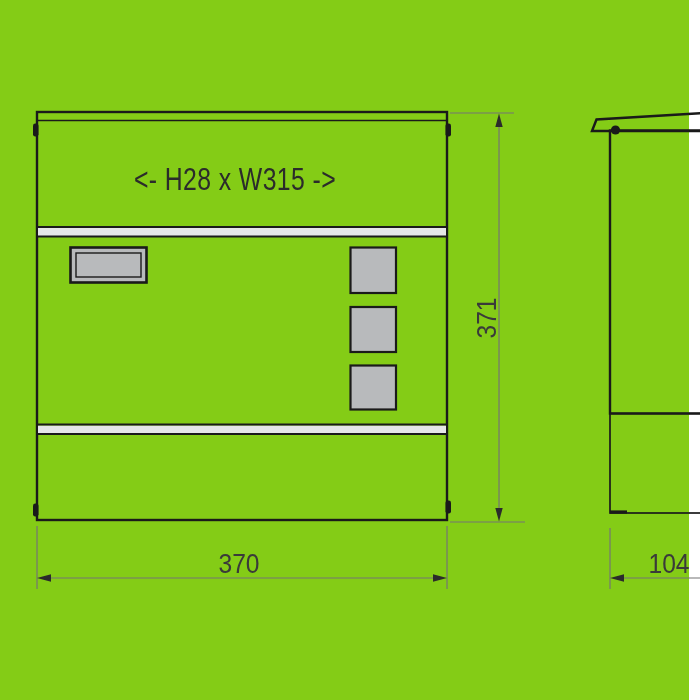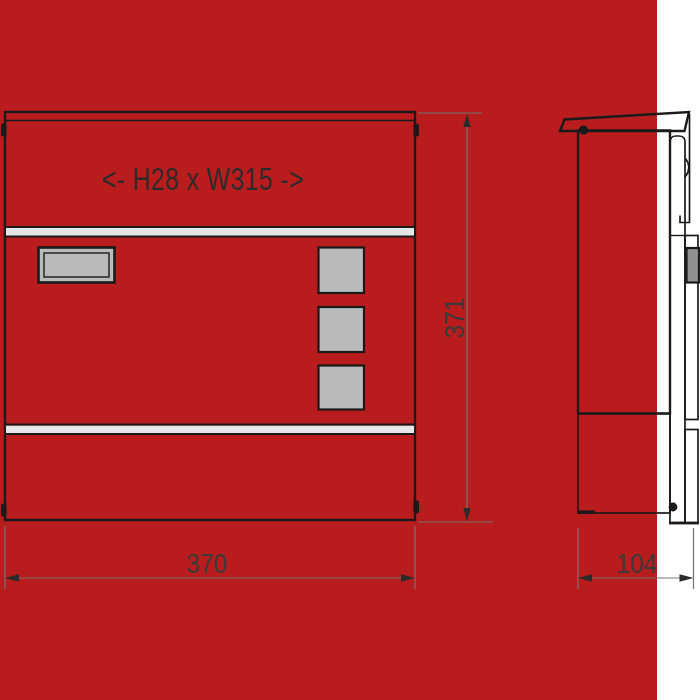--- a/index.html
+++ b/index.html
@@ -1,20 +1,21 @@
 <!DOCTYPE html>
 <html><head>
 <meta charset="utf-8">
 <style>
   html, body { margin: 0; padding: 0; background: #ffffff; }
   .canvas {
     position: relative;
     width: 657px; height: 700px;
-    background: #b91c1c;
+    background: #84cc16;
     font-family: "Liberation Sans", sans-serif;
+    padding-left: 32px;
   }
   svg { display: block; }
   .outline-med   { stroke-width: 2.4; fill: none; }
   .outline-thin  { stroke-width: 1.7; fill: none; }
   .seam          { stroke-width: 1.4; fill: none; }
   .thick-tick    { stroke-width: 3.2; fill: none; }
   .bottom-thick  { stroke-width: 2.8; fill: none; }
   .dim-line      { stroke-width: 1.2; fill: none; }
   .dim-text {
     font-family: "Liberation Sans", sans-serif;

